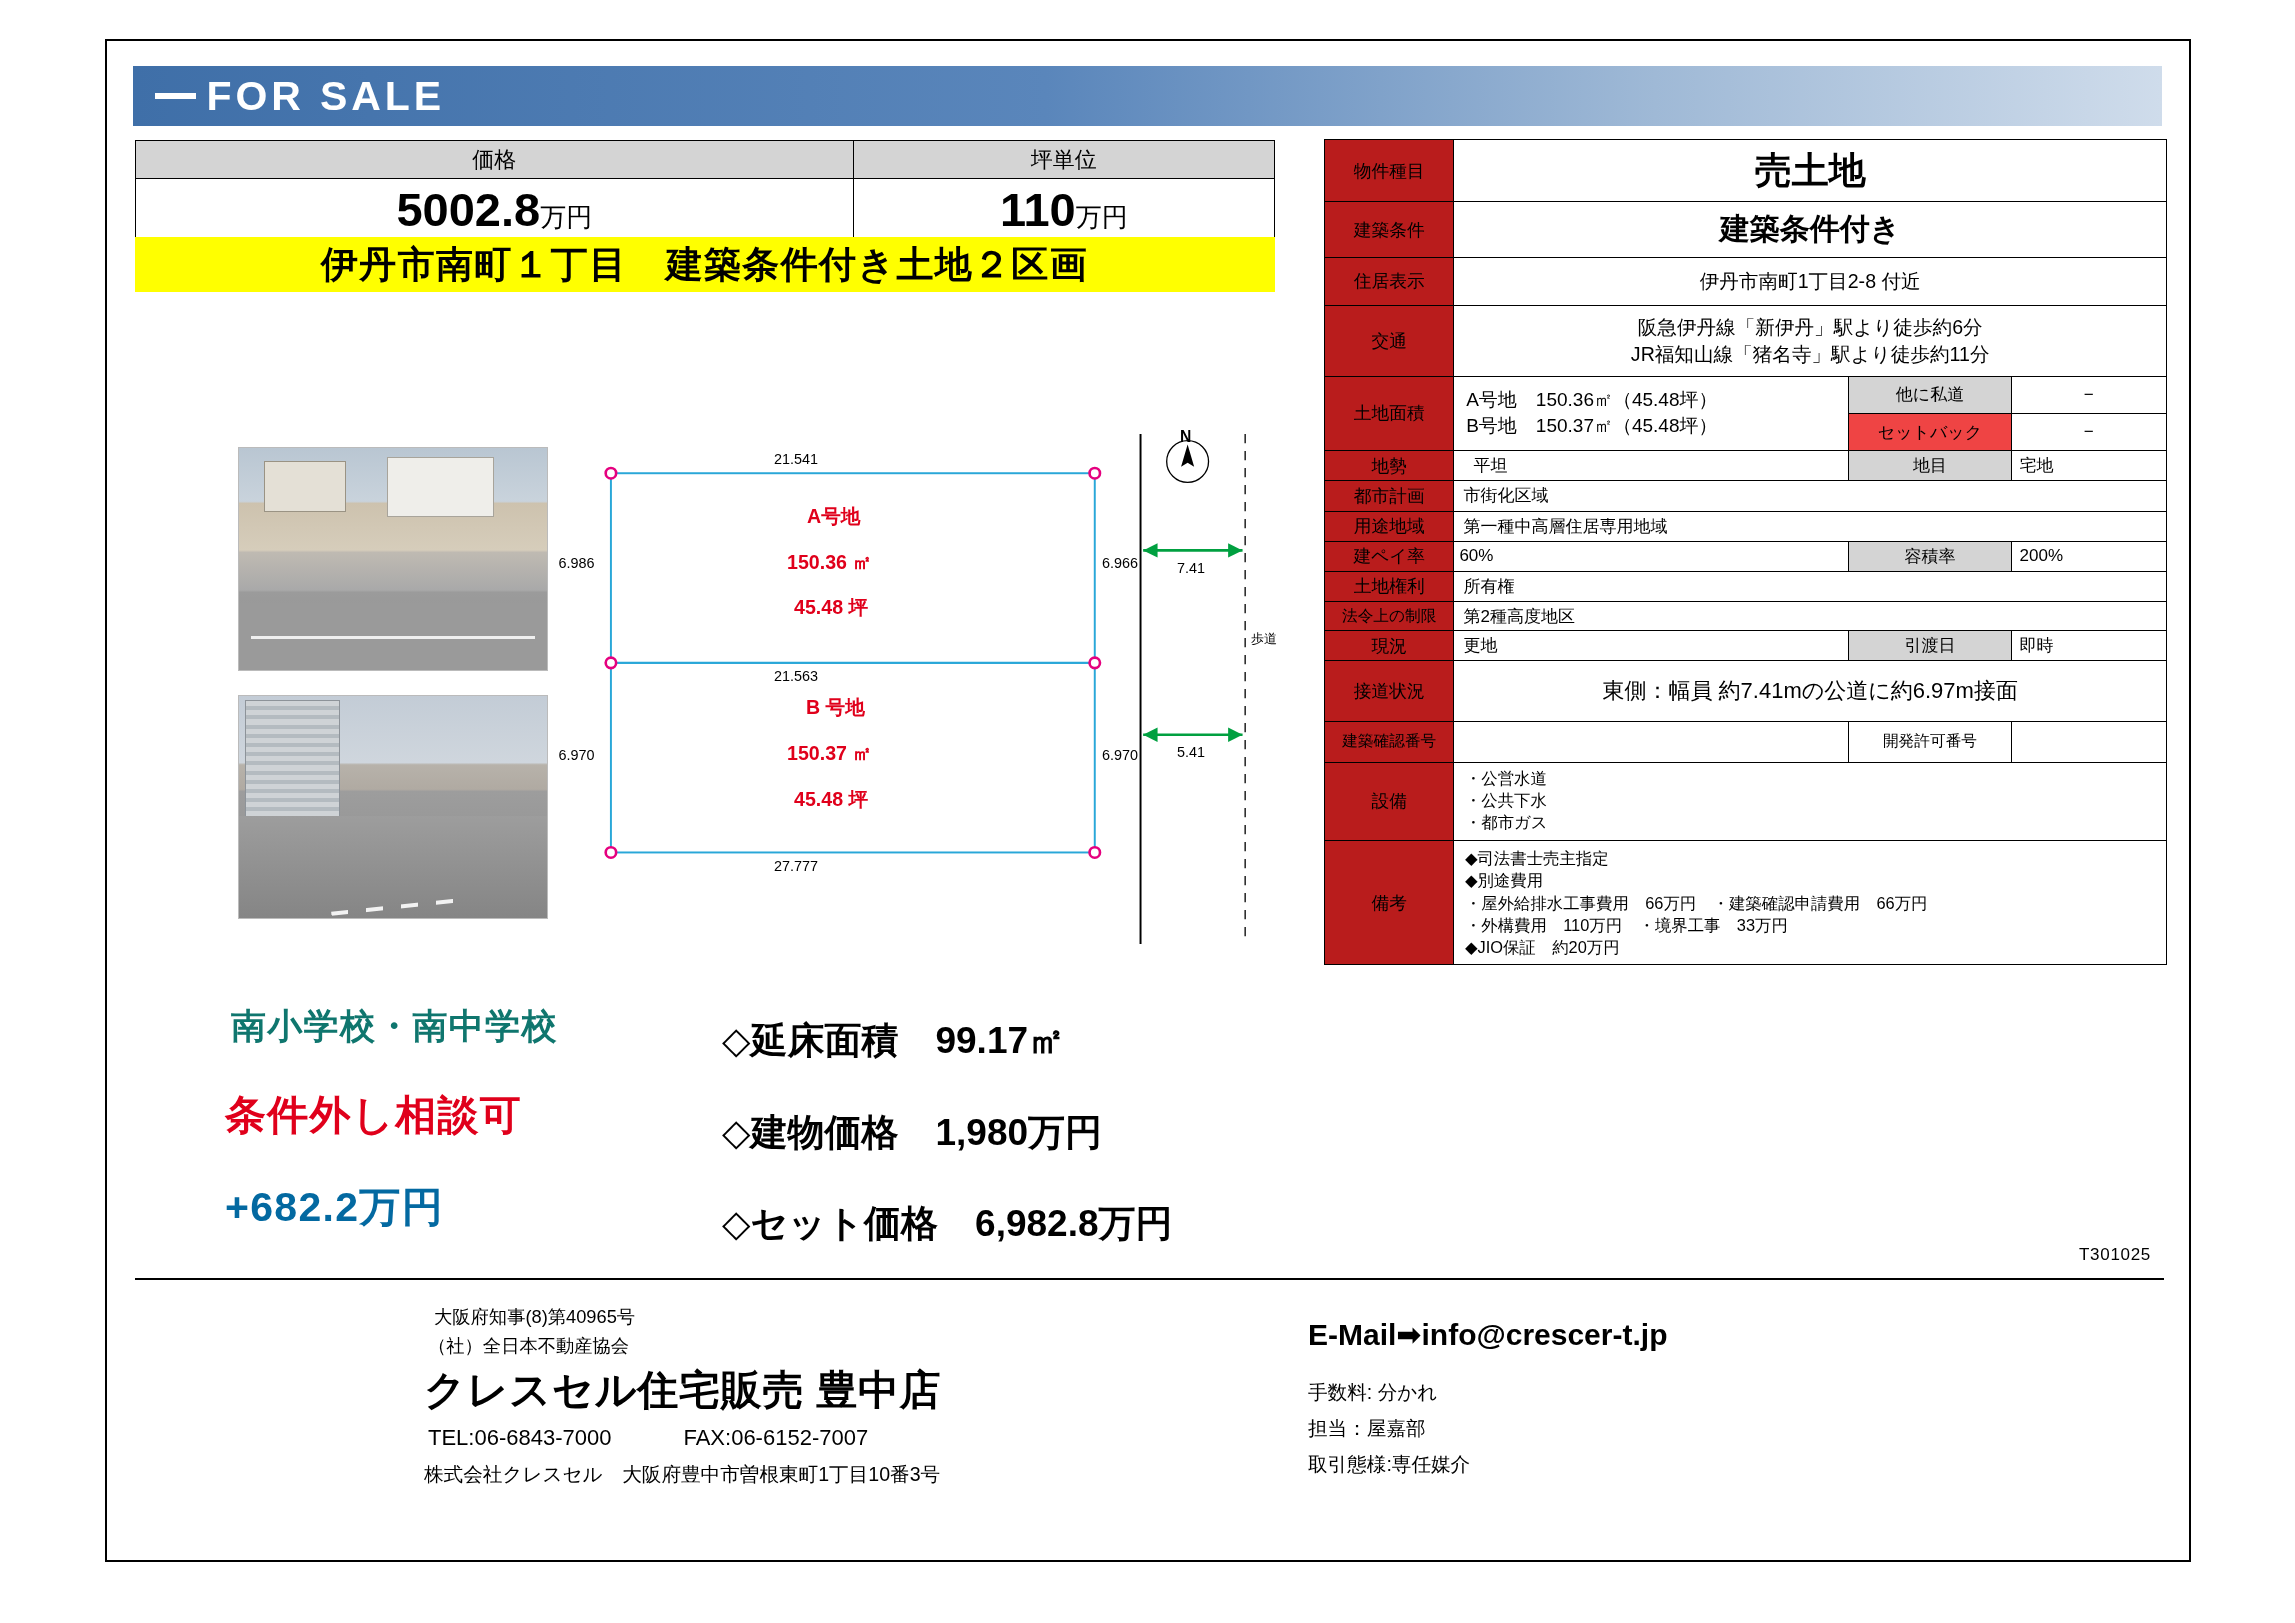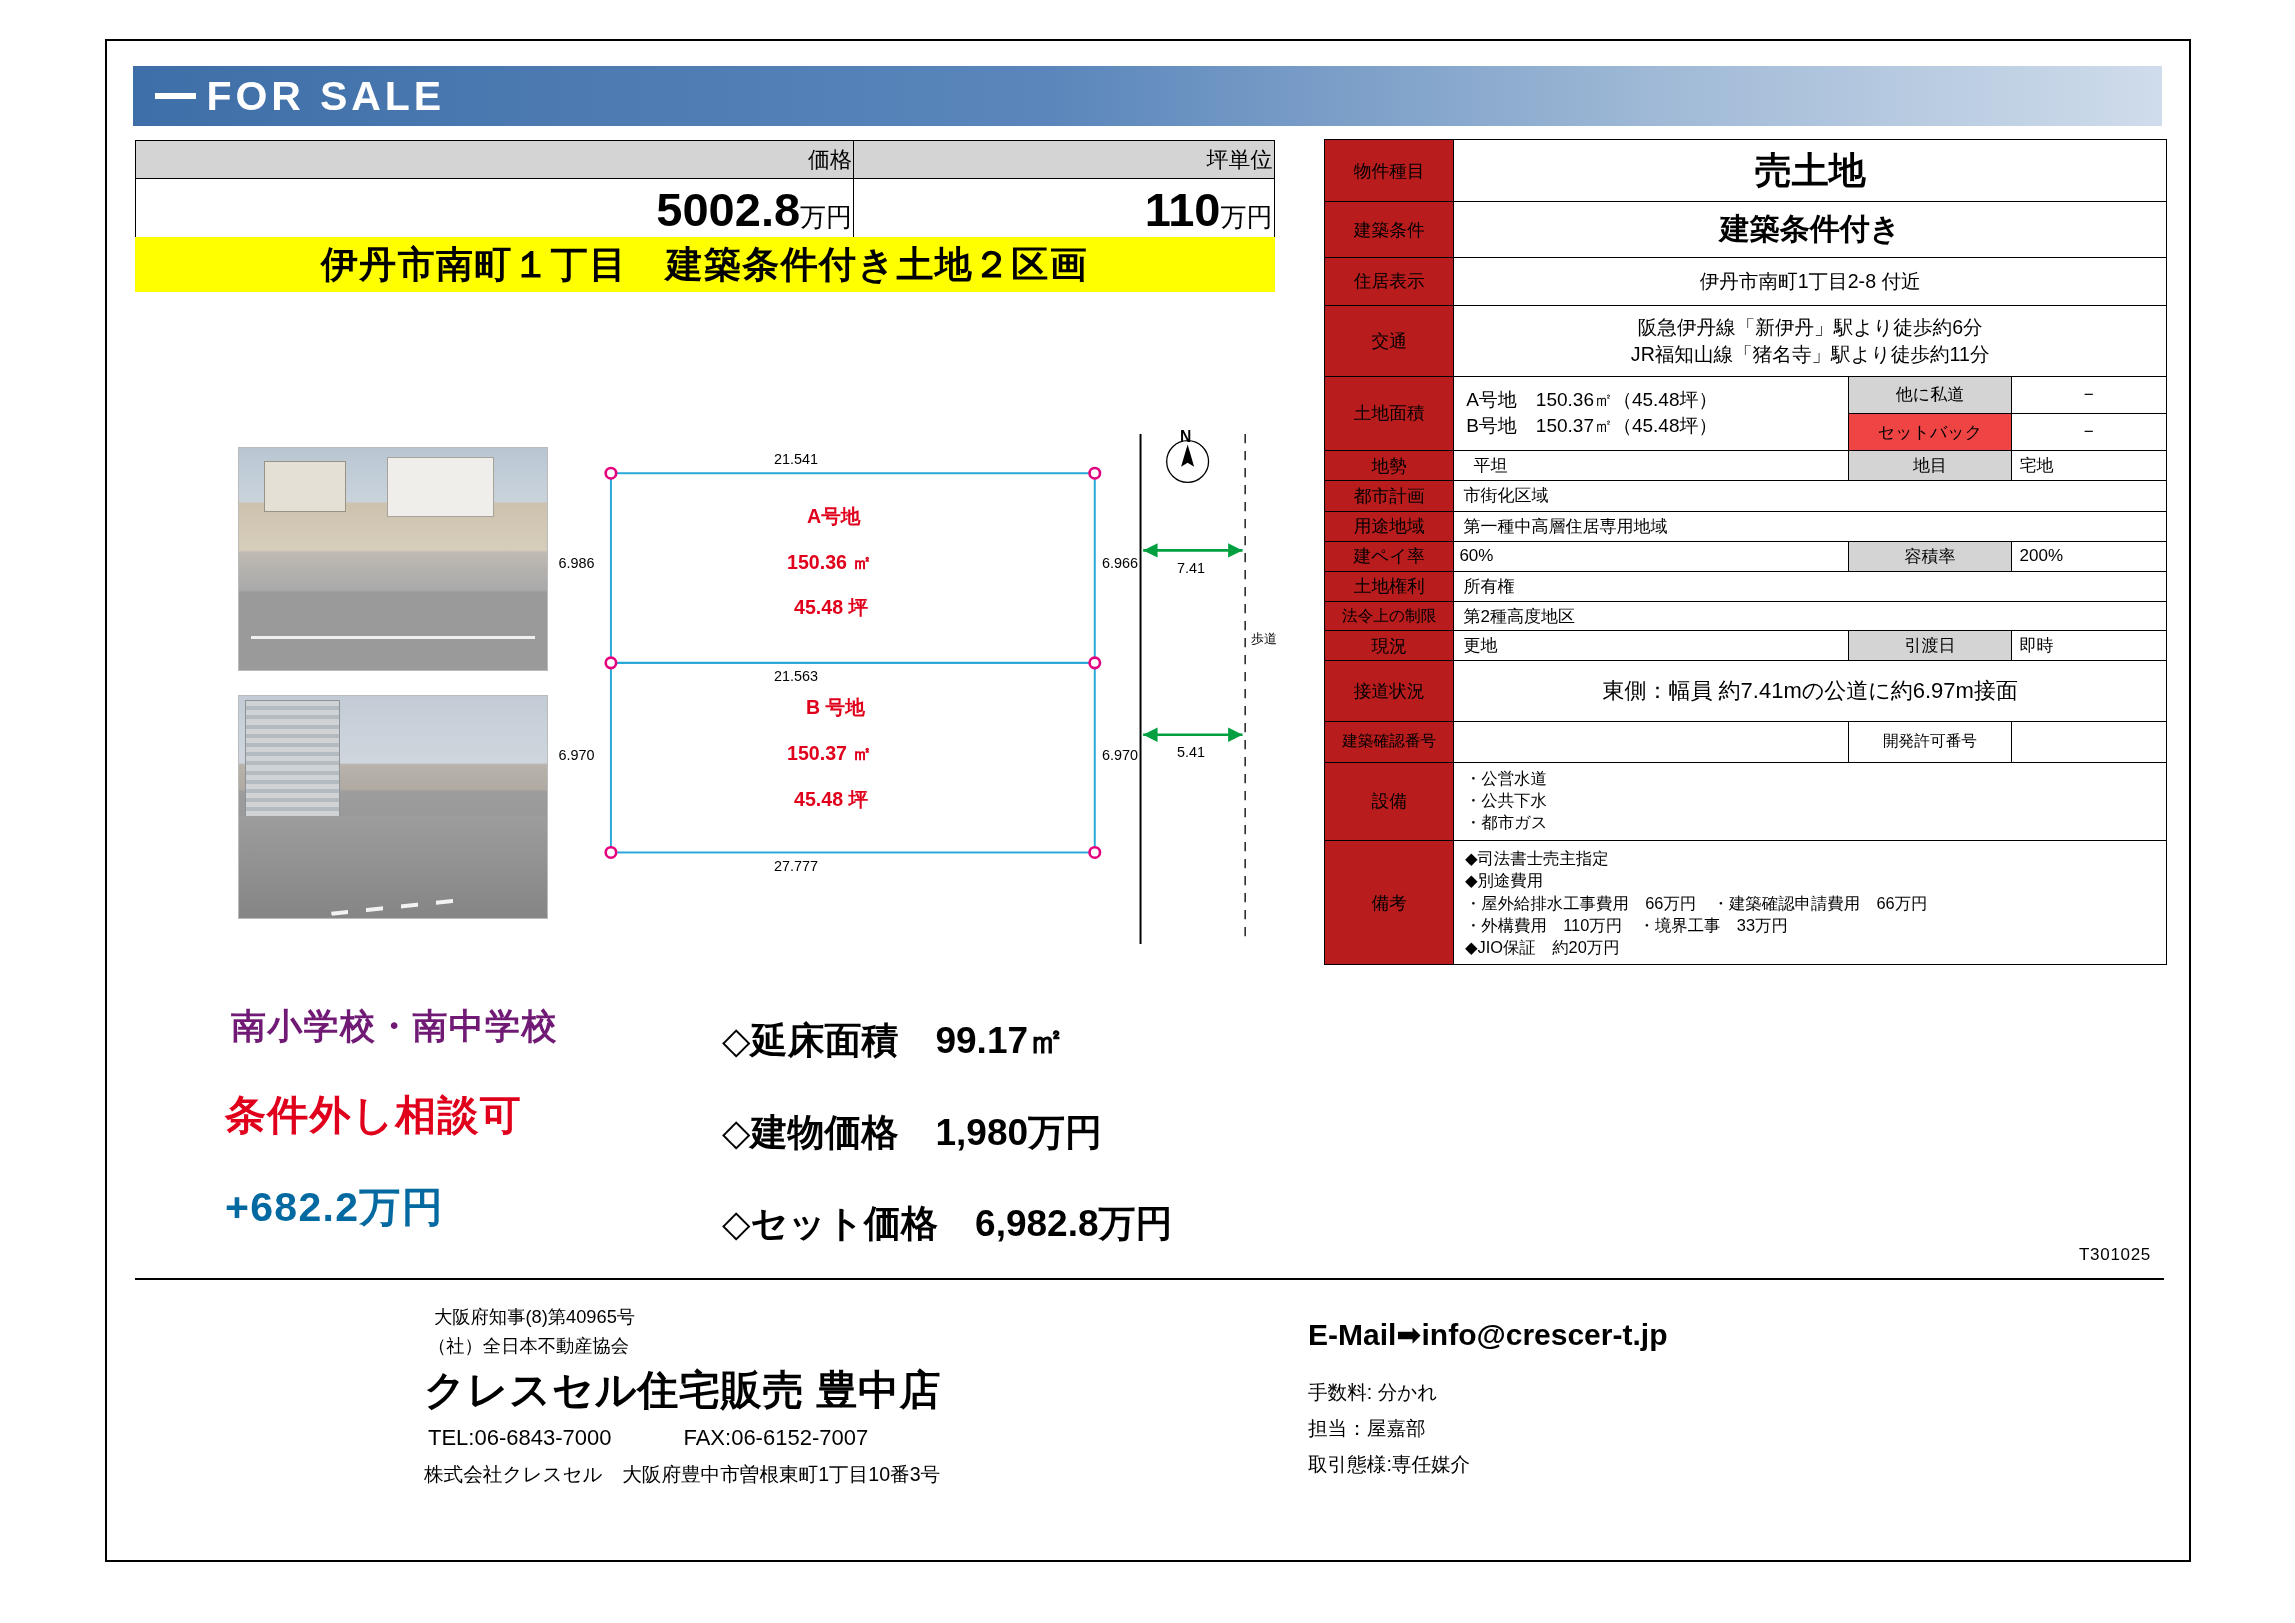--- a/index.html
+++ b/index.html
@@ -30,21 +30,21 @@
   }
   .banner .txt{
     font-size:41px;font-weight:bold;color:#fff;letter-spacing:3.9px;
   }
   
   .price-table{
     position:absolute;left:27.5px;top:99px;width:1140px;
     border-collapse:collapse;
   }
   .price-table td{
-    border:1.3px solid #000;text-align:right;
+    border:1.3px solid #000;text-align:center;
   }
   .price-head{
     background:#d4d4d4;font-size:22px;height:35px;font-weight:normal;
   }
   .price-val{
     height:59px;
   }
   .price-big{font-size:47px;font-weight:bold;}
   .price-unit{font-size:26px;}
   
@@ -104,21 +104,21 @@
   
   .plot{
     position:absolute;left:458px;top:393px;width:713px;height:510px;
   }
   .plot svg{position:absolute;left:0;top:0;}
   .plot .lbl{position:absolute;font-size:14.4px;}
   .plot .red{color:#e0001b;font-weight:bold;}
   
   .school{
     position:absolute;left:124px;top:962px;
-    font-size:35px;font-weight:bold;color:#701a75;letter-spacing:1.3px;
+    font-size:35px;font-weight:bold;color:#0f766e;letter-spacing:1.3px;
   }
   .cond{
     position:absolute;left:118px;top:1047px;
     font-size:41px;font-weight:bold;color:#e0001b;letter-spacing:1.3px;
   }
   .plus{
     position:absolute;left:118px;top:1139px;
     font-size:41px;font-weight:bold;color:#0369a1;letter-spacing:1.3px;
   }
   .spec{

